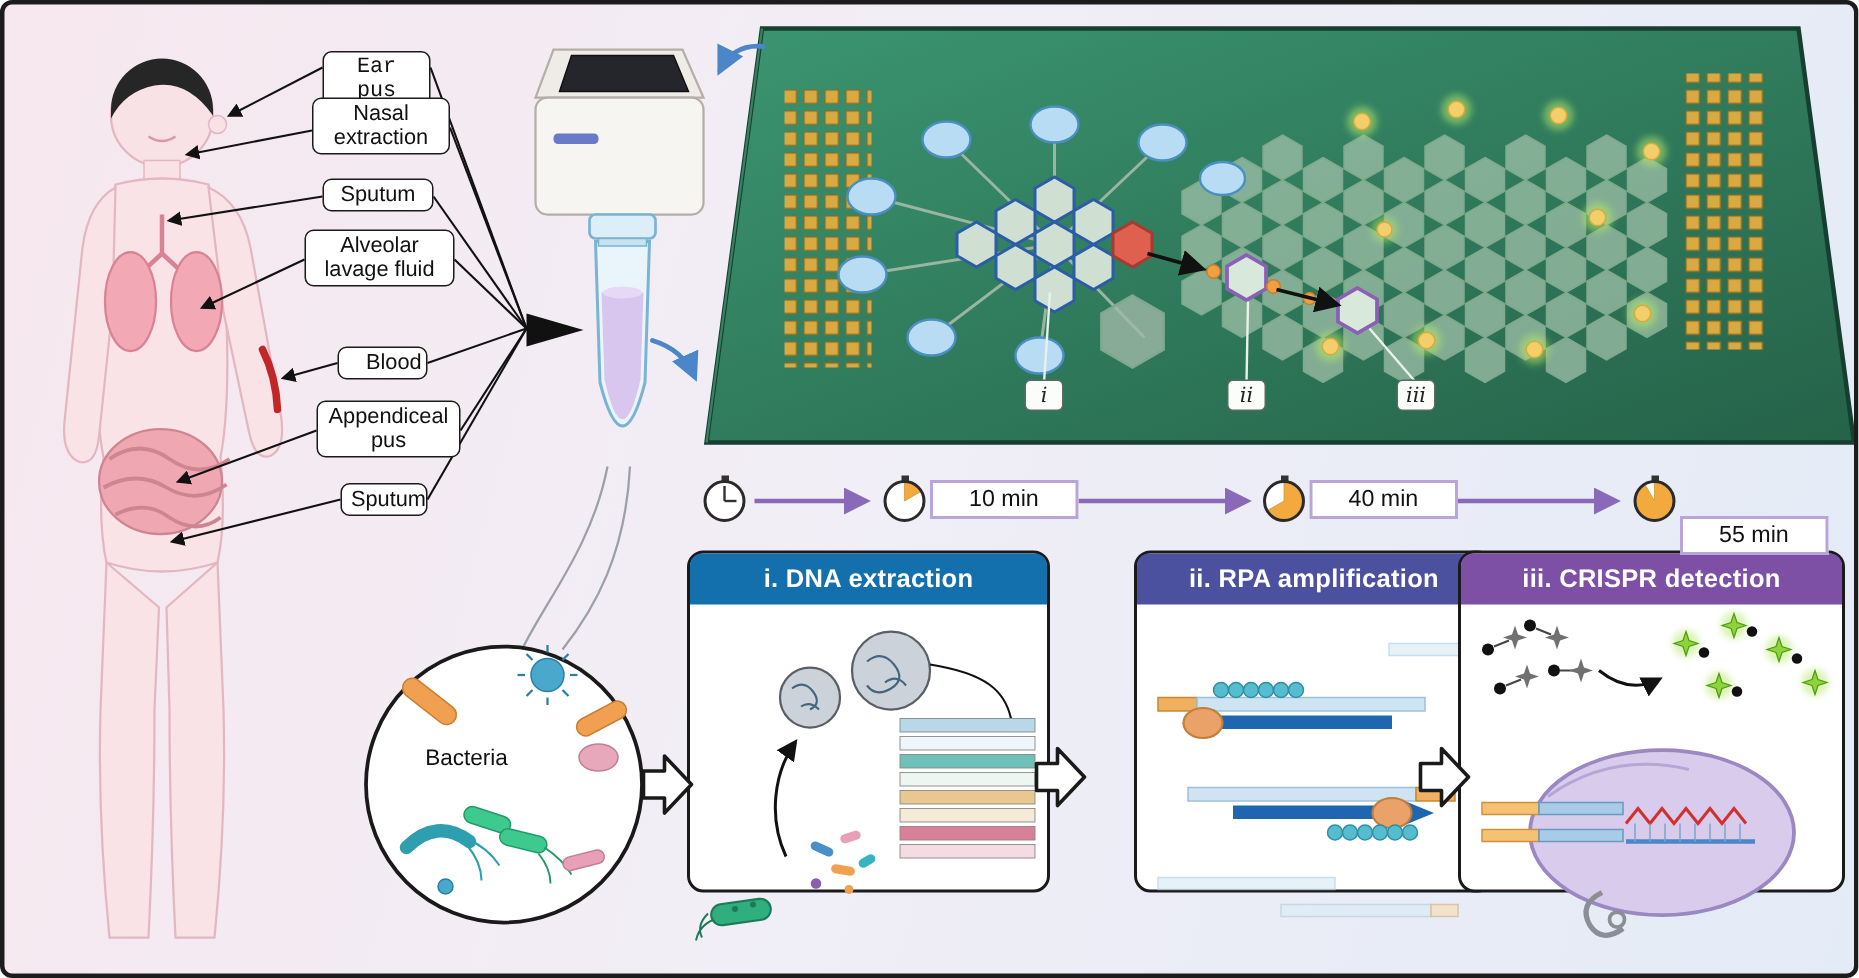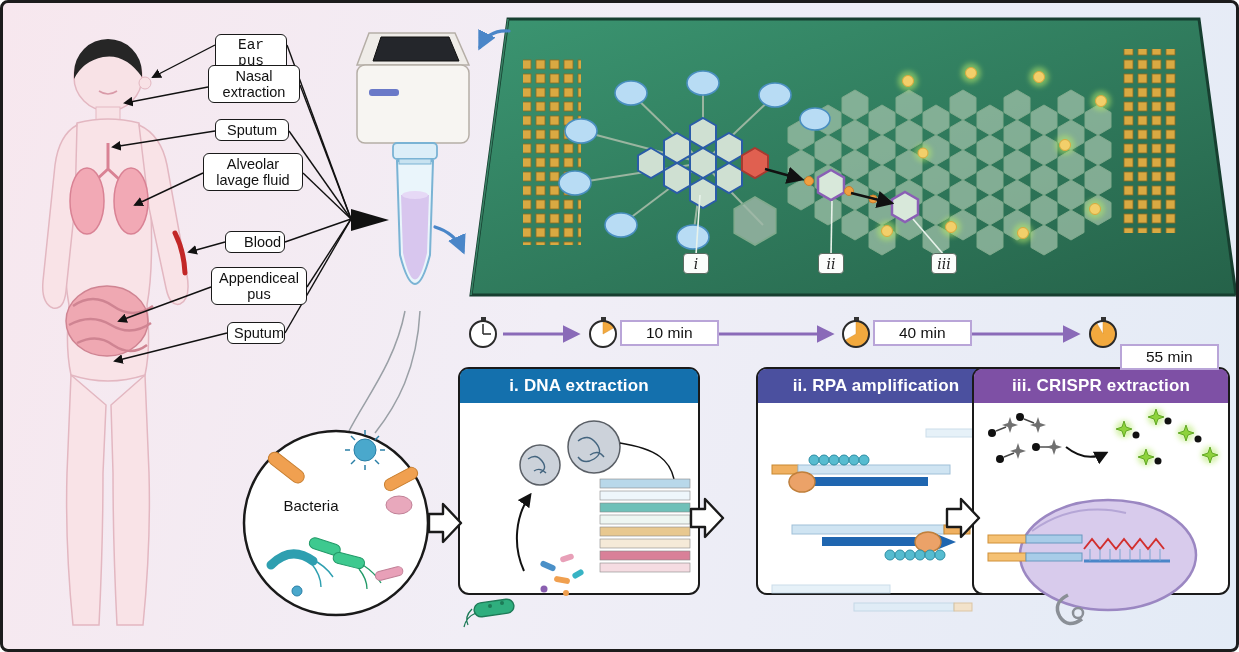--- a/index.html
+++ b/index.html
@@ -451,21 +451,21 @@
       </g>
 
       <rect x="14" y="182" width="118" height="8" fill="#dcecf6" stroke="#b5d0e2" opacity=".7"></rect>
       <rect x="96" y="200" width="100" height="8" fill="#dcecf6" stroke="#b5d0e2" opacity=".7"></rect>
       <rect x="196" y="200" width="18" height="8" fill="#f5e0c0" stroke="#d8bc90" opacity=".8"></rect>
     </svg>
 
   </div>
 
   <div class="panel" style="left:969px; width:258px;">
-    <div class="panel-header hdr-cri">iii. CRISPR extraction</div>
+    <div class="panel-header hdr-cri">iii. CRISPR detection</div>
     <svg width="254" height="236" viewBox="0 0 254 236" style="position:absolute; left:0; top:34px;">
 
       <g>
         <g>
             <circle cx="18" cy="30" r="4" fill="#111"></circle>
             <line x1="22" y1="28" x2="32" y2="24" stroke="#444" stroke-width="1.4"></line>
             <use href="#star4" x="36" y="22" fill="#707070"></use>
           </g>
         <g>
             <circle cx="46" cy="14" r="4" fill="#111"></circle>

